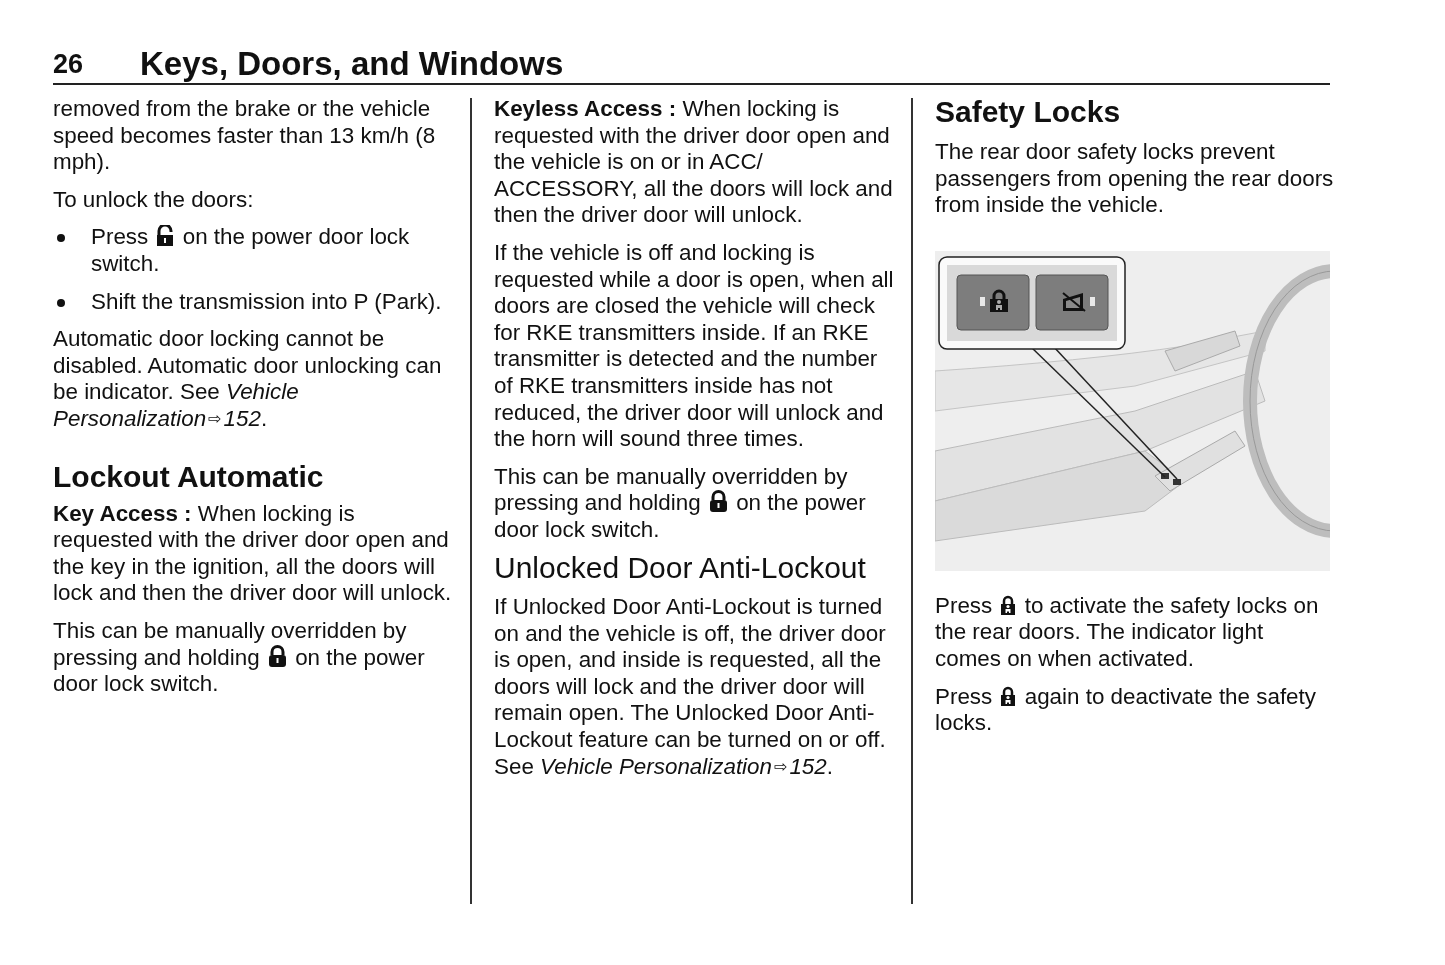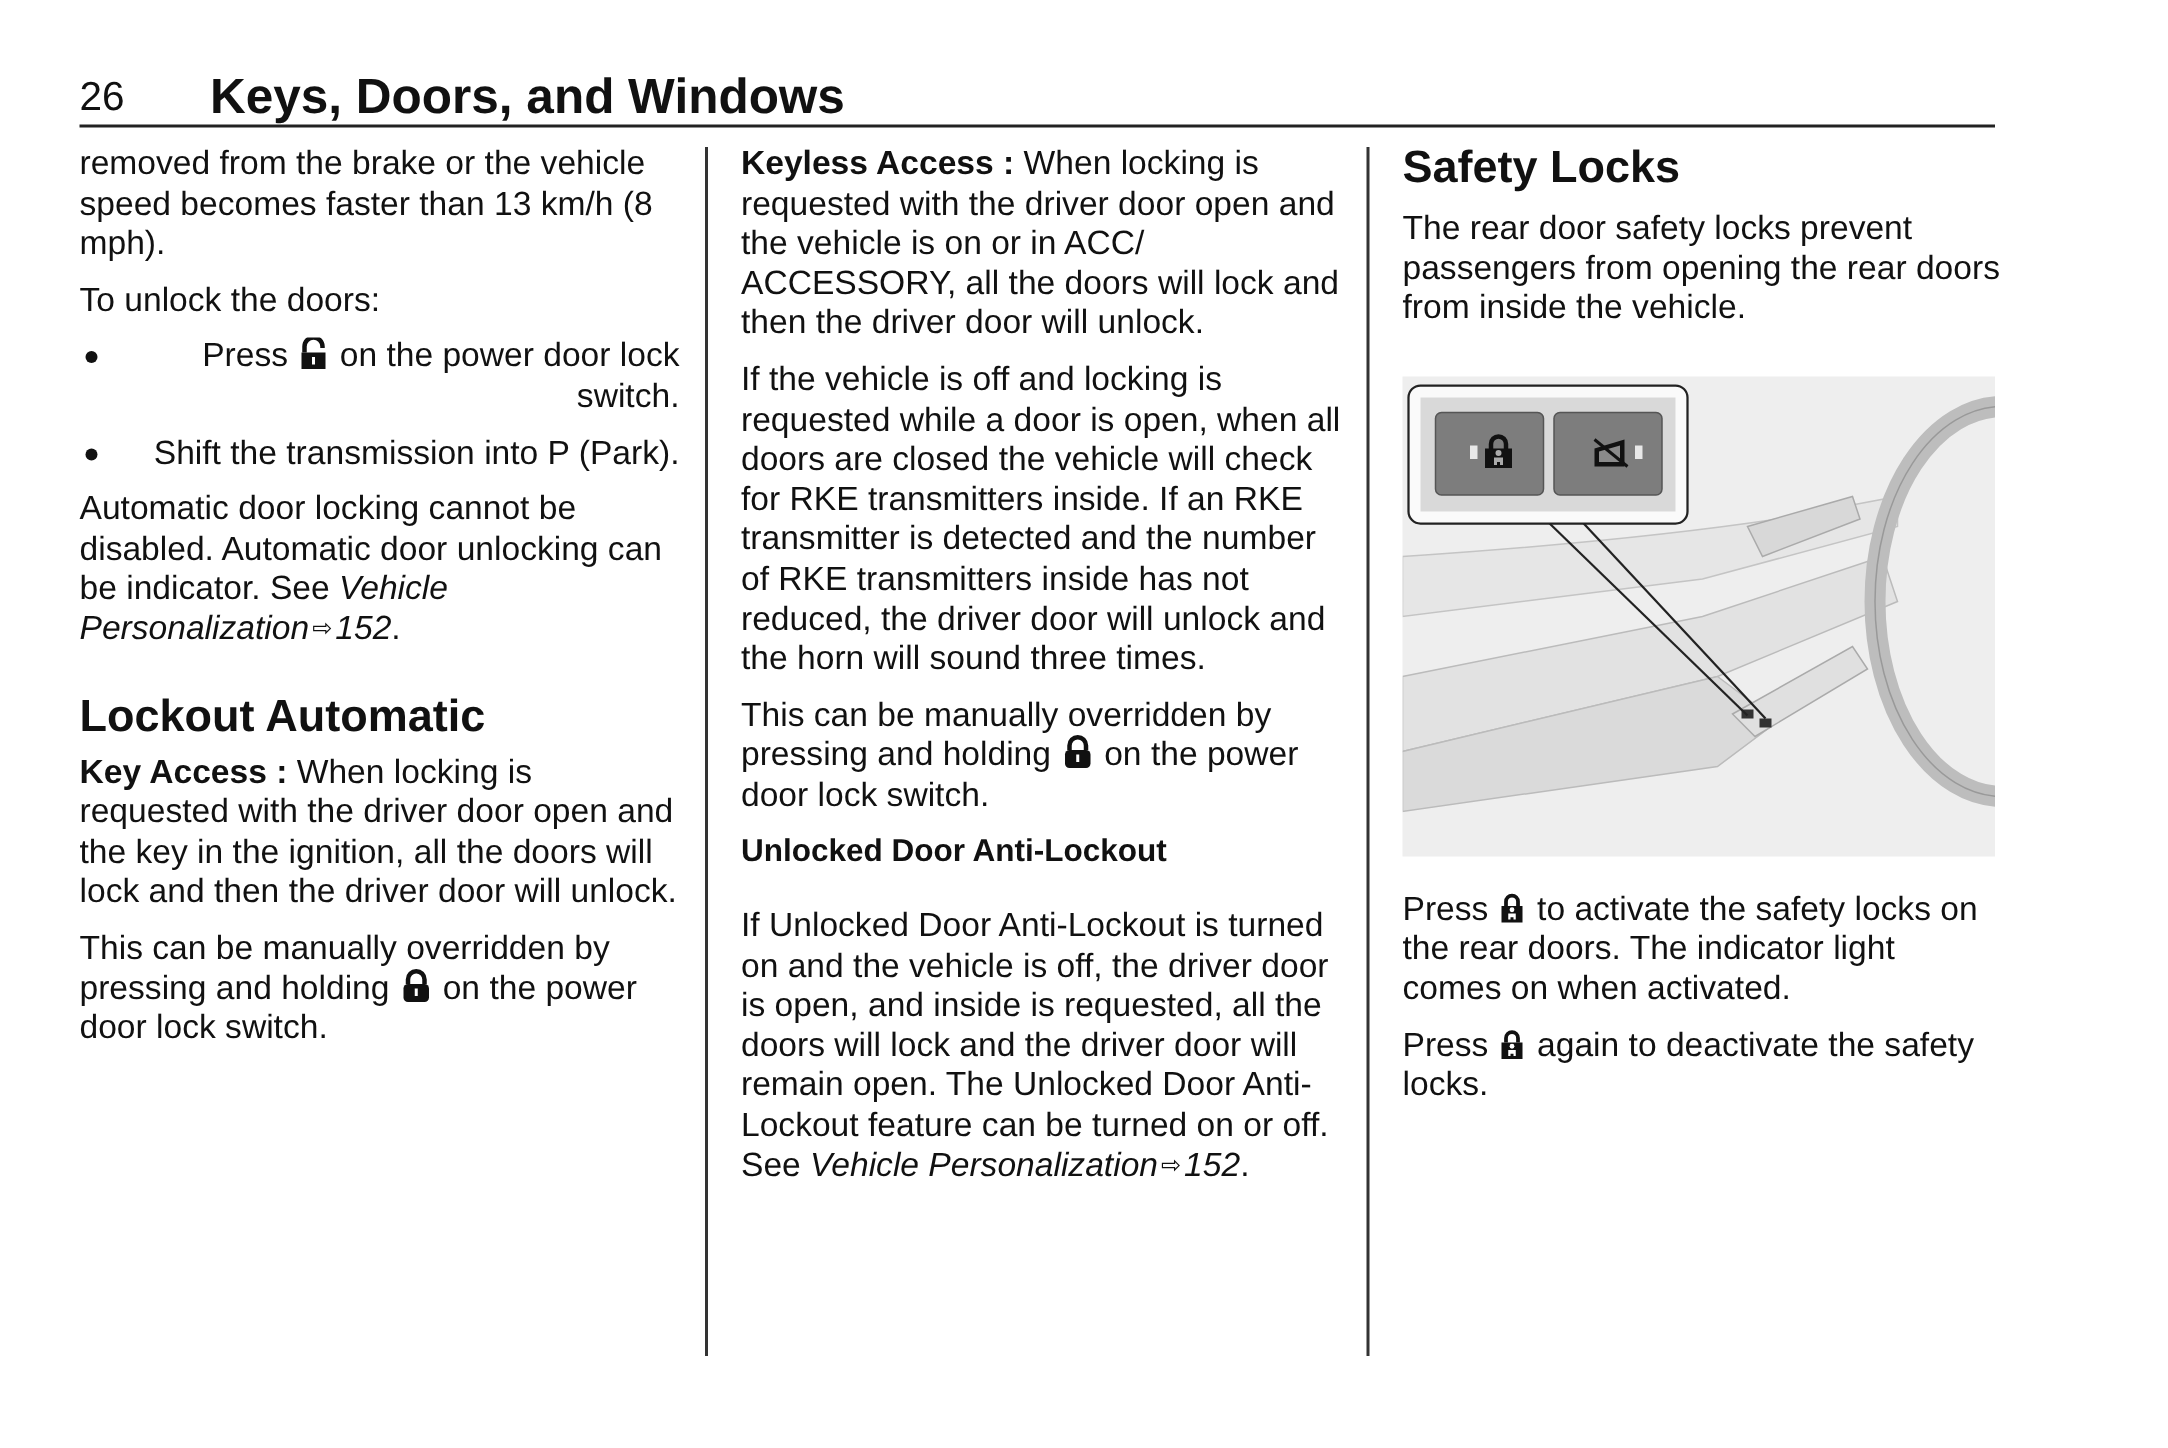--- a/index.html
+++ b/index.html
@@ -1,35 +1,35 @@
 <!DOCTYPE html>
 <html><head>
 <meta charset="utf-8">
 <style>
   html, body { margin:0; padding:0; background:#ffffff; }
   body { width:1445px; height:965px; position:relative; overflow:hidden;
          font-family:"Liberation Sans", sans-serif; color:#111; }
   .header { position:absolute; left:53px; top:47px; width:1277px; height:36px;
             border-bottom:2px solid #222; }
-  .header .num { position:absolute; left:0; top:0; font-weight:normal; font-size:27px; line-height:34px; }
+  .header .num { position:absolute; left:0; top:0; font-weight:bold; font-size:27px; line-height:34px; }
   .header .title { position:absolute; left:87px; top:0; font-weight:bold; font-size:33px; line-height:34px; }
   .divider { position:absolute; top:98px; width:2px; height:806px; background:#333; }
   .col { position:absolute; top:96px; font-size:22.4px; line-height:26.6px; }
   .col p { margin:0 0 11px 0; }
   .col1 { left:53px; width:400px; }
   .col2 { left:494px; width:405px; }
   .col3 { left:935px; width:400px; }
   h2.section { margin:0; font-weight:bold; font-size:30px; line-height:36px; }
   .col1 h2.section { margin:26px 0 6px 0; }
   .col3 h2.section { margin:-2px 0 9px 0; }
-  h3.sub { margin:4px 0 23px 0; font-weight:bold; font-size:21px; line-height:26.6px; }
+  h3.sub { margin:4px 0 13px 0; font-weight:normal; font-size:30px; line-height:26.6px; }
   .lbl { font-weight:bold; }
   em { font-style:italic; }
   ul.bullets { list-style:none; margin:0 0 11px 0; padding:0; }
-  ul.bullets li { position:relative; padding-left:38px; margin-bottom:11px;text-align:right; }
+  ul.bullets li { position:relative; padding-left:38px; margin-bottom:11px; }
   ul.bullets li .dot { position:absolute; left:4px; top:10px; width:8px; height:8px; border-radius:50%; background:#111; }
   .ref-arrow { display:inline-block; font-size:16px; vertical-align:2px; margin:0 2px; }
   .tall { line-height:34px; }
   .lock-ico { display:inline-block; vertical-align:-3px; margin:0 2px; }
   .figure { position:relative; width:395px; height:320px; margin:32px 0 22px 0; background:#efefef; overflow:hidden; }
   .figure svg { position:absolute; left:0; top:0; }
 </style>
 </head>
 <body>
 

